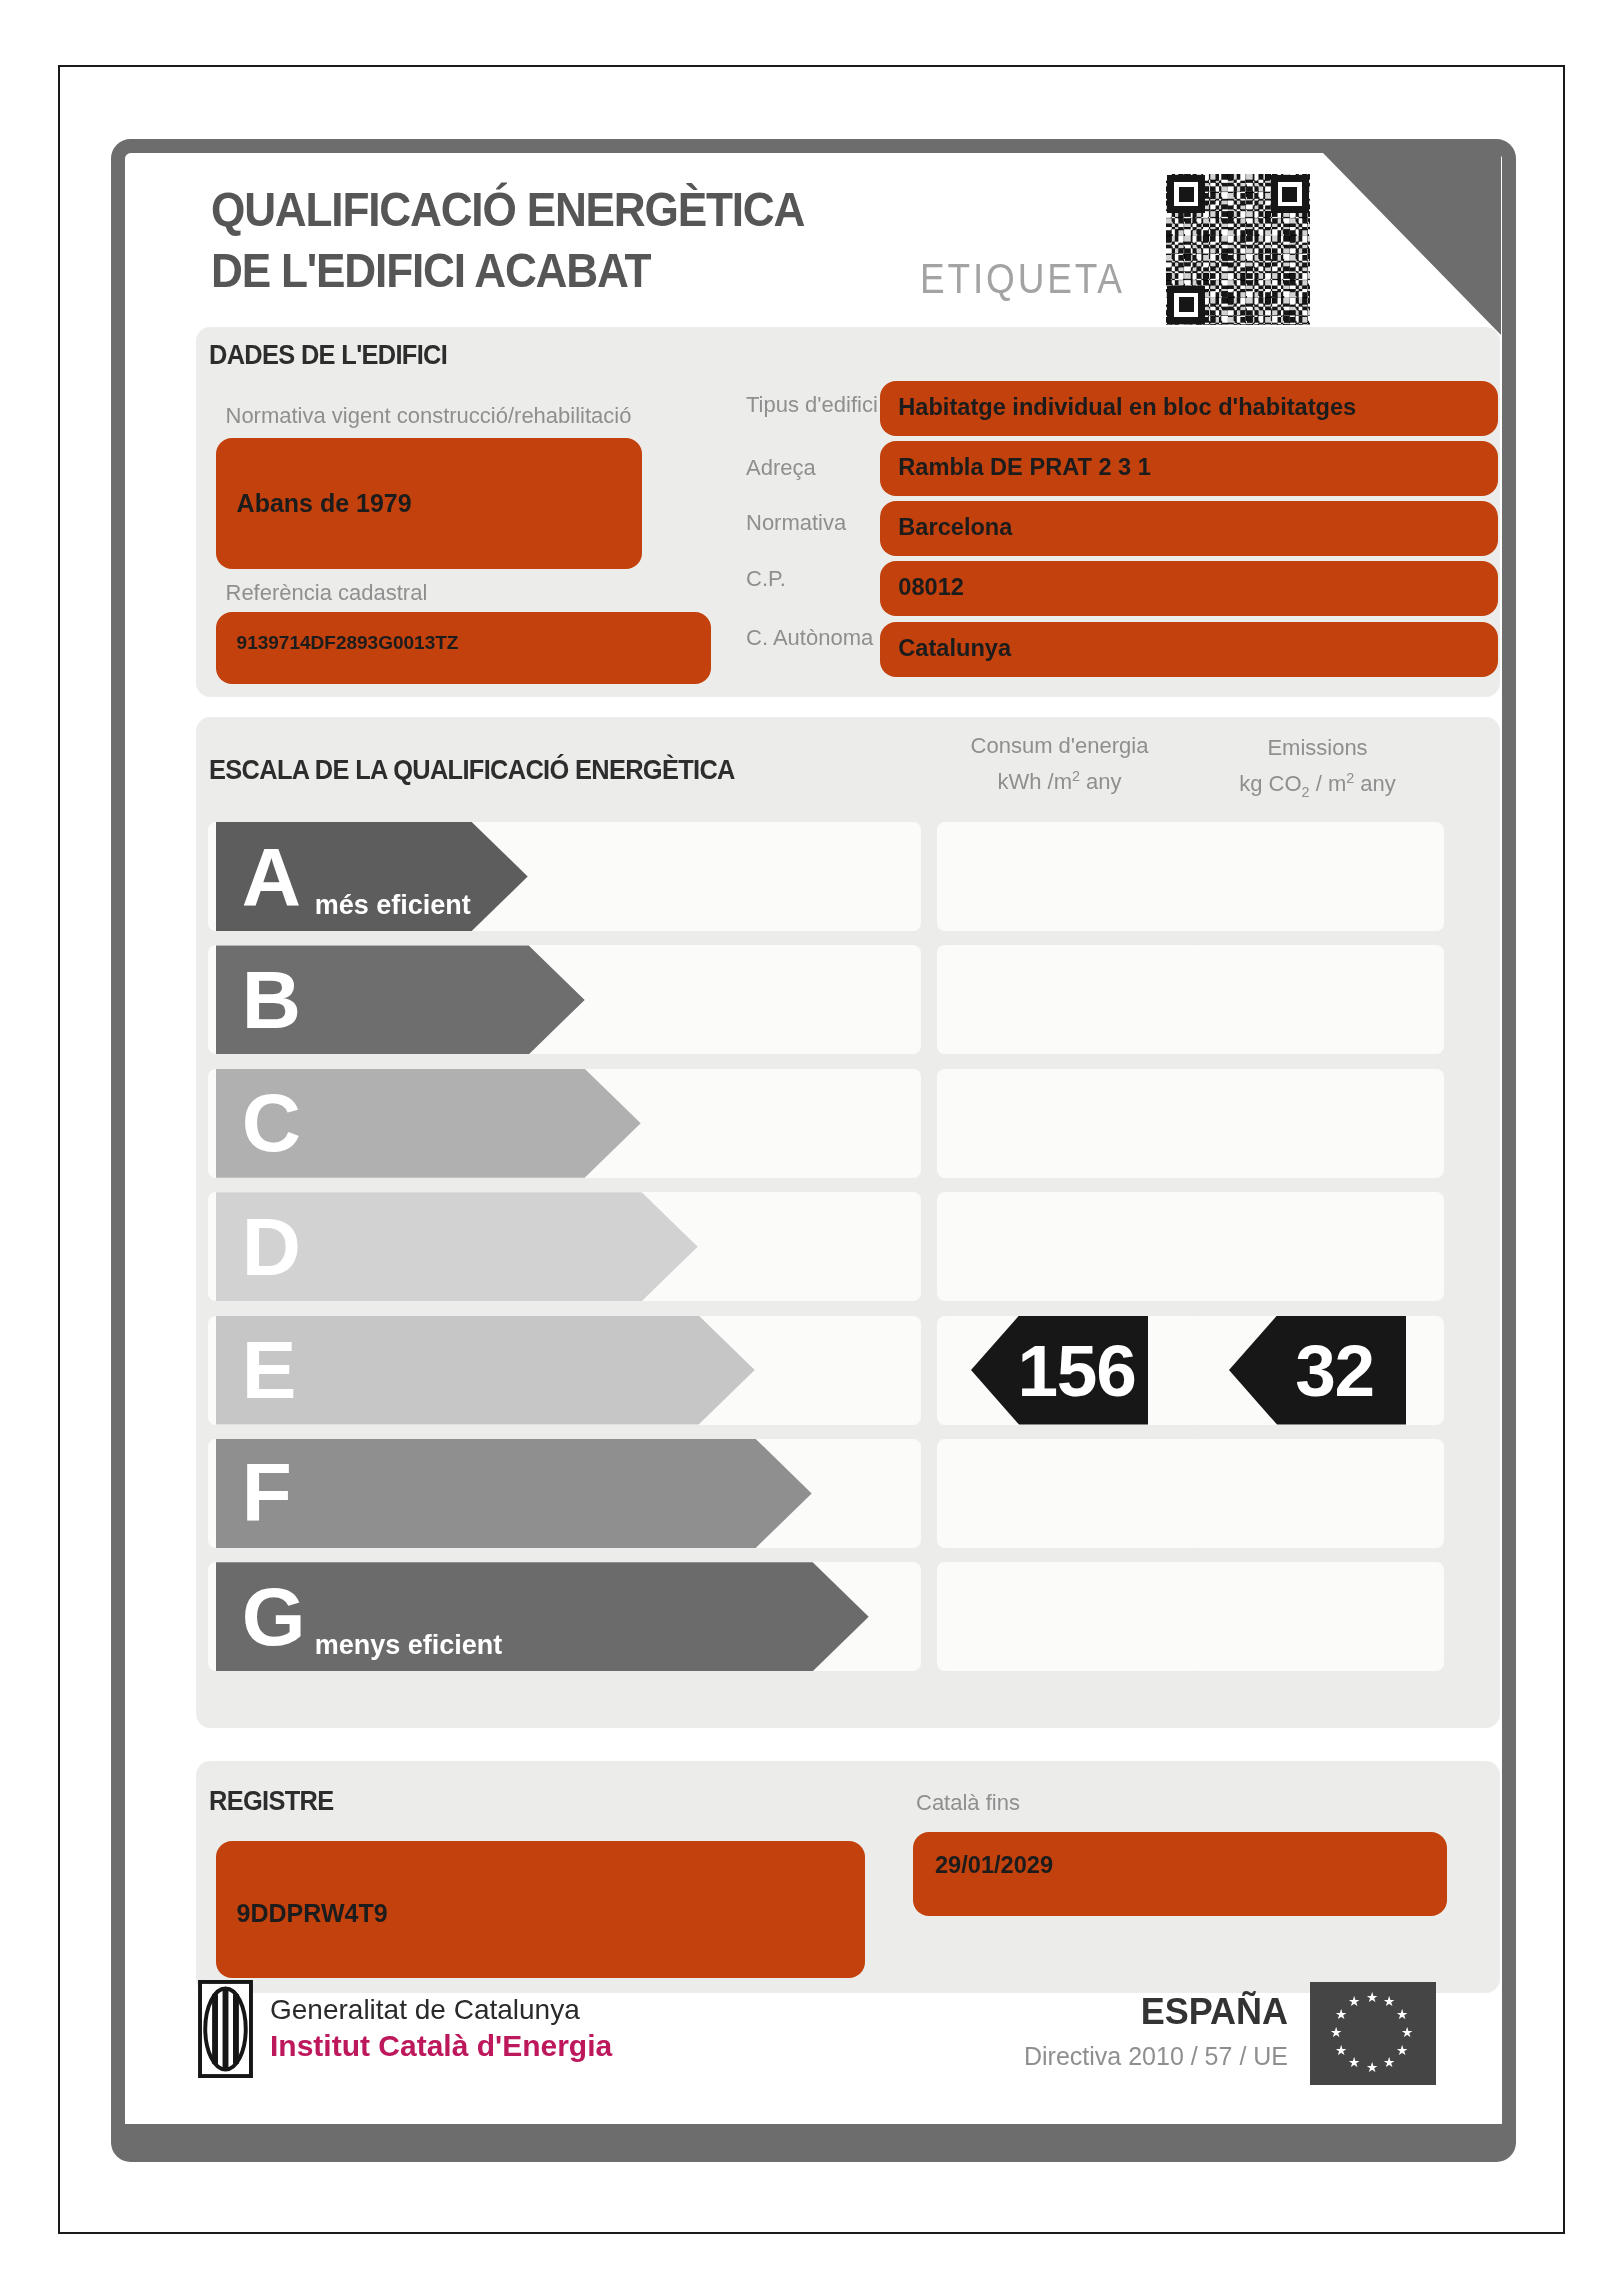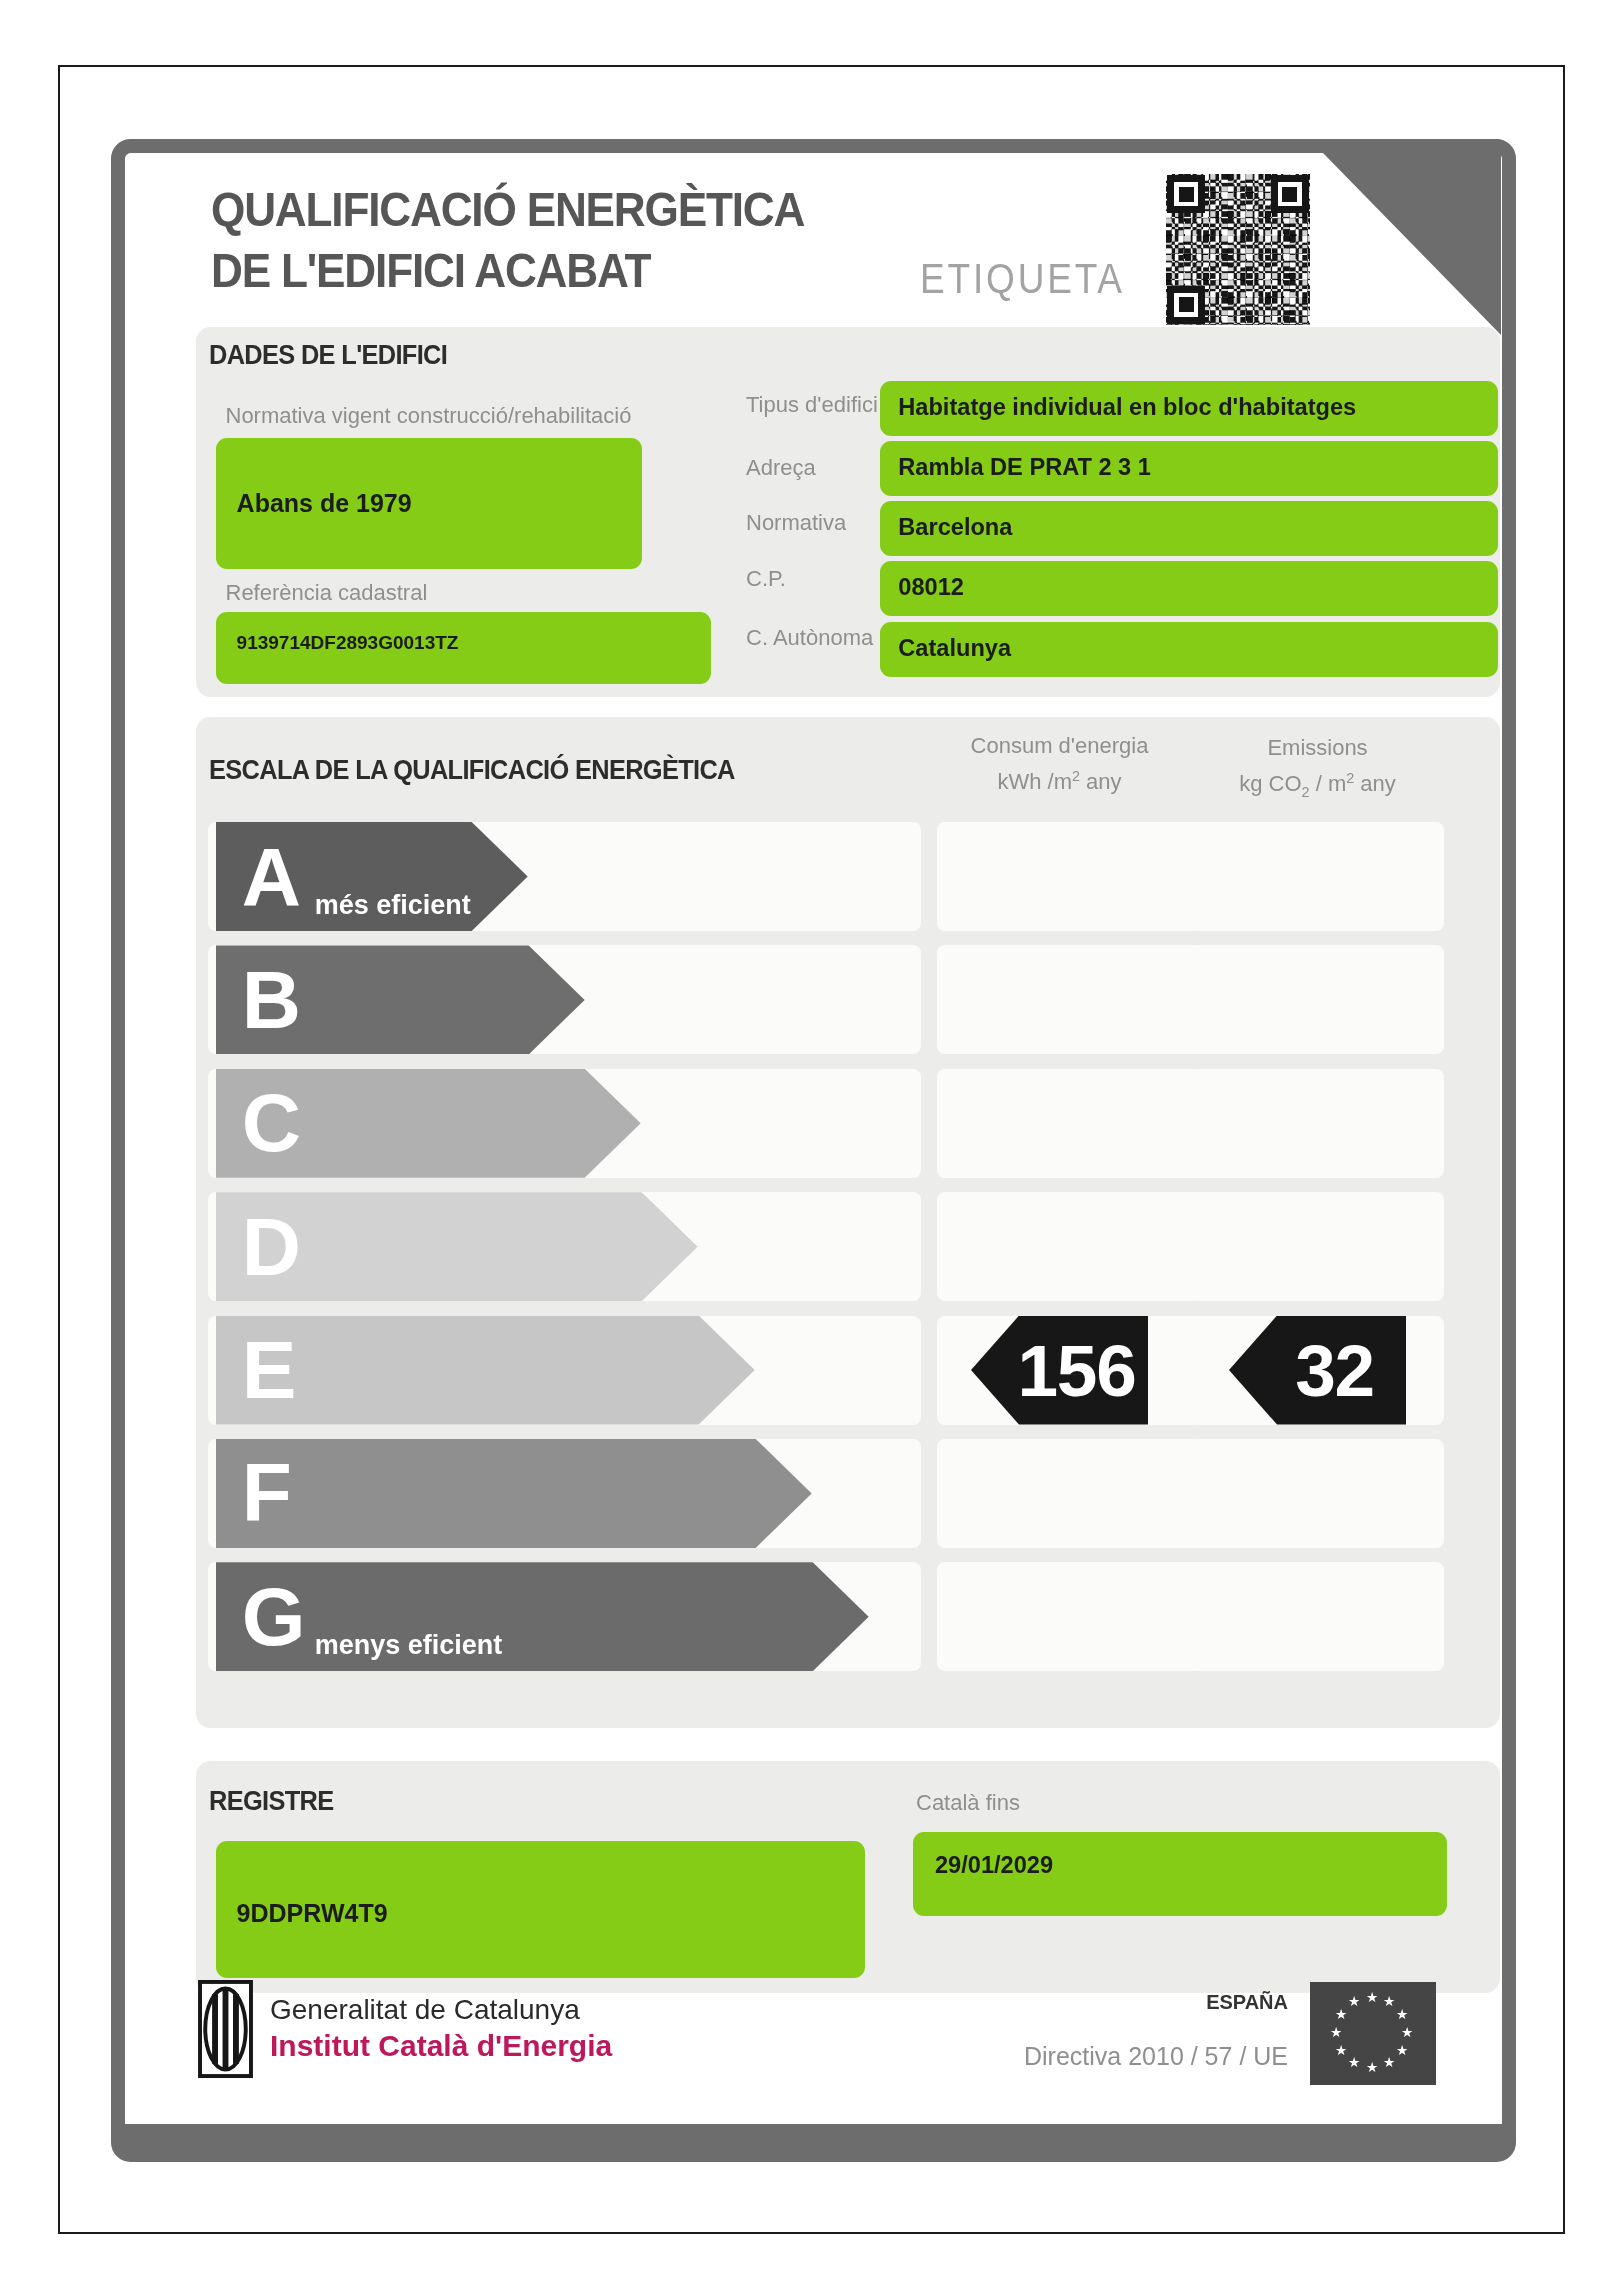--- a/index.html
+++ b/index.html
@@ -26,21 +26,21 @@
         background-size:12.4px 12.4px,17.7px 17.7px;background-blend-mode:difference;background-color:#fff;
         outline:3.9px solid #fff;}
   .finder{position:absolute;width:38px;height:38px;border:7.2px solid #161616;background:#fff;box-sizing:border-box;}
   .finder::after{content:"";position:absolute;inset:4.6px;background:#161616;}
   .finder.tl{left:1.3px;top:1.3px;} .finder.tr{right:1.3px;top:1.3px;} .finder.bl{left:1.3px;bottom:1.3px;}
   
   .panel{position:absolute;left:196px;width:1304px;background:#ececea;border-radius:14.4px;}
   .panel h2{position:absolute;margin:0;font-size:27px;font-weight:bold;color:#2d2d2d;
         letter-spacing:-0.7px;white-space:nowrap;transform:scaleX(.94);transform-origin:0 0;}
   .lab{position:absolute;font-size:22px;color:#8f8f8f;white-space:nowrap;}
-  .vbox{position:absolute;background:#84cc16;border-radius:11px;}
+  .vbox{position:absolute;background:#c2410c;border-radius:16px;}
   .val{position:absolute;font-size:23.6px;font-weight:bold;color:#1c1c1c;white-space:nowrap;}
   
   .dades-panel{top:327px;height:370px;}
   .dades-panel h2{left:13px;top:13px;}
   .norm-lab{left:29.5px;top:76px;}
   .norm-box{left:19.6px;top:111px;width:426px;height:131px;}
   .norm-box .val{left:21px;top:51px;font-size:25px;}
   .ref-lab{left:29.5px;top:253px;}
   .ref-box{left:19.6px;top:285px;width:495px;height:72px;}
   .ref-box .val{left:21px;top:19.6px;font-size:19px;}
@@ -77,21 +77,21 @@
   .reg-box{left:19.6px;top:80px;width:649px;height:137px;}
   .reg-box .val{left:21px;top:58px;font-size:25px;}
   .valid-lab{left:720px;top:29px;}
   .valid-box{left:717px;top:71px;width:534px;height:84px;}
   .valid-box .val{left:22px;top:19.6px;}
   
   .gencat-logo{position:absolute;left:198px;top:1980px;width:55px;height:98px;}
   .org1{position:absolute;left:270px;top:1994px;font-size:28px;color:#2a2a2a;white-space:nowrap;}
   .org2{position:absolute;left:270px;top:2029px;font-size:30px;font-weight:bold;color:#be185d;white-space:nowrap;}
   .espana{position:absolute;left:916px;top:1991px;width:372px;text-align:right;
-        font-size:20px;font-weight:bold;color:#333;}
+        font-size:36px;font-weight:bold;color:#333;}
   .directiva{position:absolute;left:753px;top:2042px;width:535px;text-align:right;
         font-size:25px;color:#8f8f8f;}
   .eu-flag{position:absolute;left:1310px;top:1982px;width:126px;height:103px;background:#454545;}
   .star{position:absolute;color:#fff;font-size:13.7px;line-height:13.7px;}
 </style>
 </head>
 <body>
 
 <div class="page">
   <div class="outer-border"></div>

